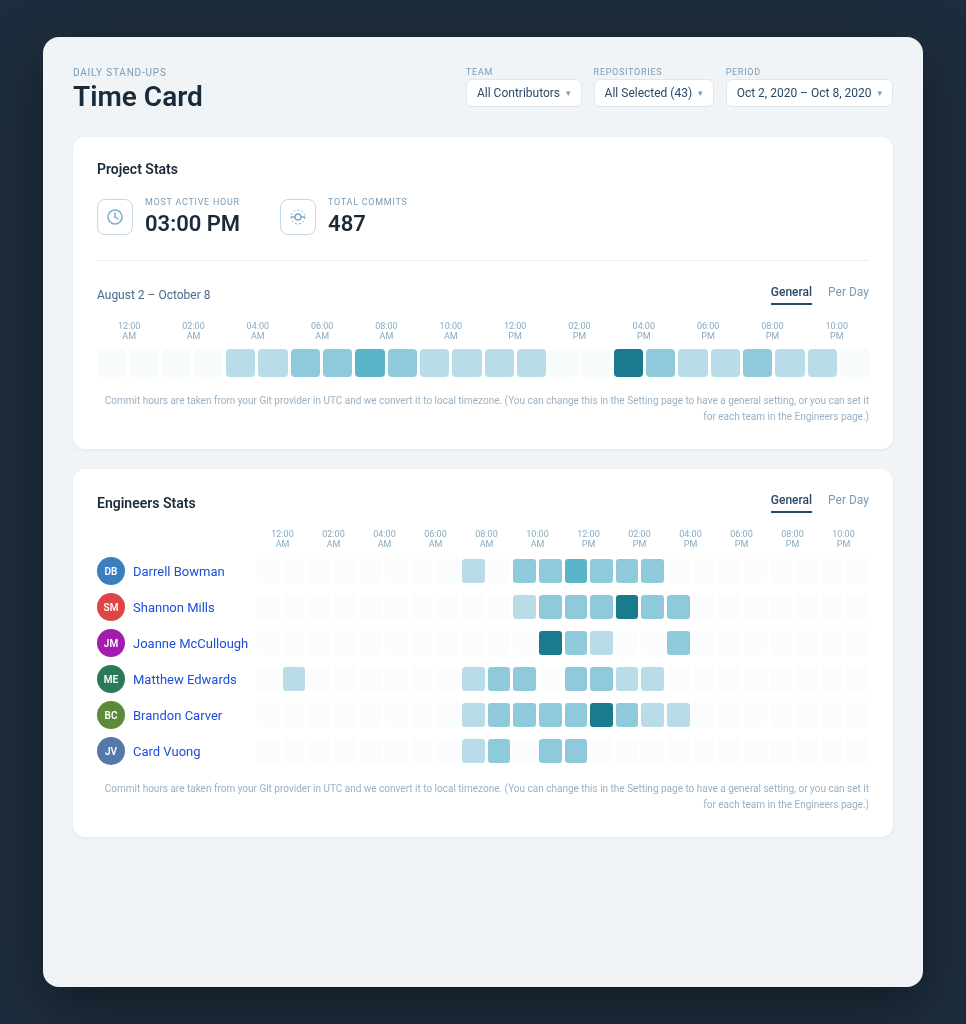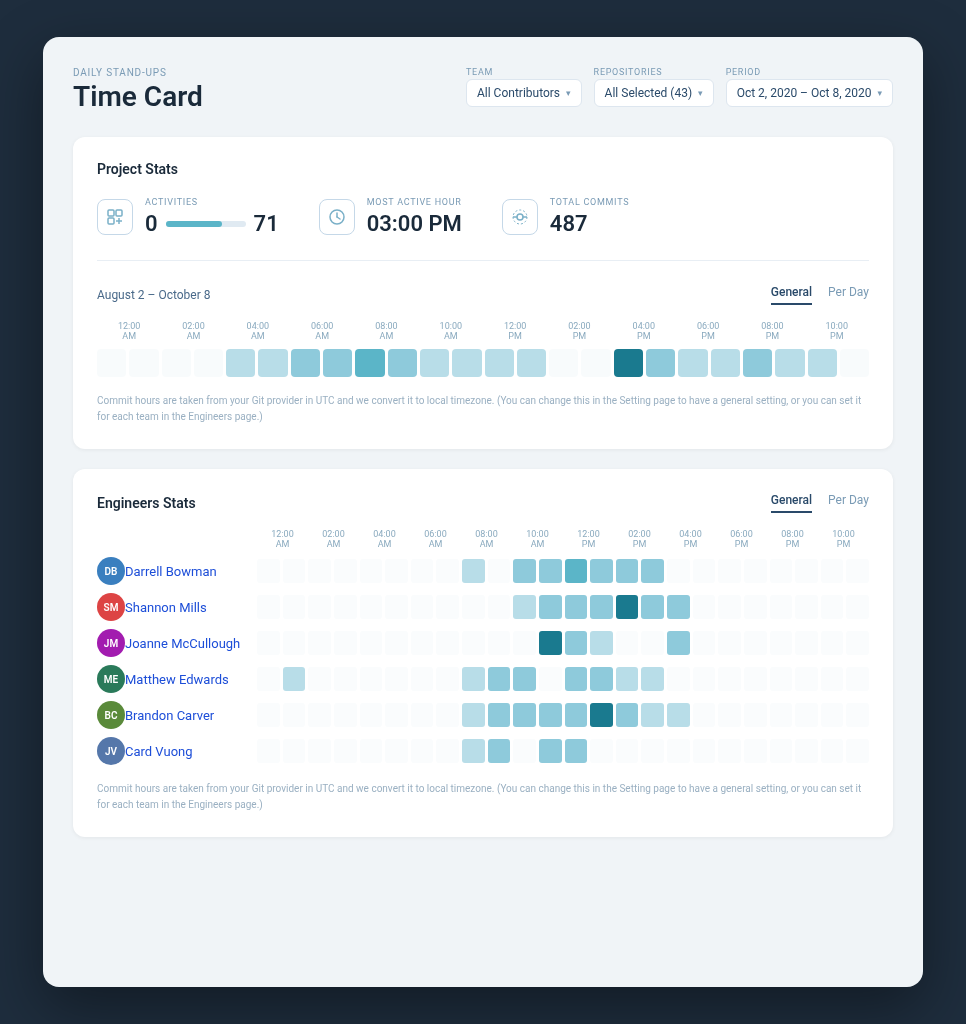--- a/index.html
+++ b/index.html
@@ -191,20 +191,21 @@
       margin-top: 8px;
     }
     .engineer-row {
       display: flex;
       align-items: center;
       margin-bottom: 8px;
     }
     .engineer-info {
       display: flex;
       align-items: center;
+      gap: 8px;
       width: 160px;
       min-width: 160px;
     }
     .avatar {
       width: 28px;
       height: 28px;
       border-radius: 50%;
       display: flex;
       align-items: center;
       justify-content: center;
@@ -222,21 +223,21 @@
       gap: 3px;
       flex: 1;
     }
     .eng-cell {
       flex: 1;
       height: 24px;
       border-radius: 3px;
     }
     
     .chart-note {
-      text-align: left;
+      text-align: right;
       font-size: 10px;
       color: #9ab0c2;
       margin-top: 16px;
       line-height: 1.6;
     }
     
     .eng-time-axis {
       display: flex;
       padding-left: 160px;
       margin-bottom: 8px;
@@ -281,41 +282,20 @@
         </div>
       </div>
     </div>
   </div>
 
   <div class="card">
     <div class="card-title">Project Stats</div>
 
     <div class="stats-row">
 
-      <div class="stat-item">
-        <div class="stat-icon">
-          <svg width="18" height="18" viewBox="0 0 18 18" fill="none">
-            <rect x="2" y="2" width="6" height="6" rx="1" stroke="#7ab0c8" stroke-width="1.5"></rect>
-            <rect x="10" y="2" width="6" height="6" rx="1" stroke="#7ab0c8" stroke-width="1.5"></rect>
-            <rect x="2" y="10" width="6" height="6" rx="1" stroke="#7ab0c8" stroke-width="1.5"></rect>
-            <line x1="10" y1="13" x2="16" y2="13" stroke="#7ab0c8" stroke-width="1.5"></line>
-            <line x1="13" y1="10" x2="13" y2="16" stroke="#7ab0c8" stroke-width="1.5"></line>
-          </svg>
-        </div>
-        <div class="stat-content">
-          <div class="stat-label">ACTIVITIES</div>
-          <div class="stat-value">
-            <span>0</span>
-            <div class="activity-bar">
-              <div class="activity-bar-fill" style="width: 71%"></div>
-            </div>
-            <span>71</span>
-          </div>
-        </div>
-      </div>
 
       <div class="stat-item">
         <div class="stat-icon">
           <svg width="18" height="18" viewBox="0 0 18 18" fill="none">
             <circle cx="9" cy="9" r="7" stroke="#7ab0c8" stroke-width="1.5"></circle>
             <line x1="9" y1="5" x2="9" y2="9" stroke="#7ab0c8" stroke-width="1.5" stroke-linecap="round"></line>
             <line x1="9" y1="9" x2="12" y2="11" stroke="#7ab0c8" stroke-width="1.5" stroke-linecap="round"></line>
           </svg>
         </div>
         <div class="stat-content">

